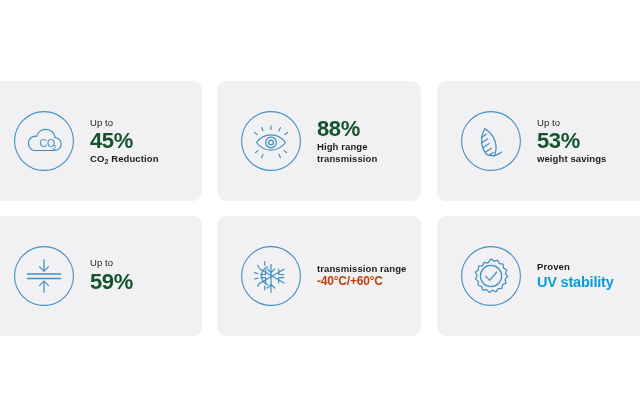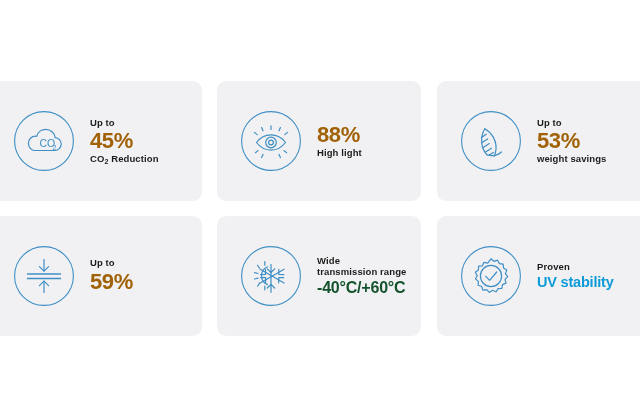--- a/index.html
+++ b/index.html
@@ -63,48 +63,48 @@
 
   .text-block {
     flex: 1 1 auto;
     padding-left: 14px;
     padding-right: 6px;
     line-height: 1.12;
   }
 
   .eyebrow {
     font-size: 9.5px;
-    font-weight: 700;
+    font-weight: 400;
     color: #1c1c1c;
     letter-spacing: 0.1px;
     margin-bottom: 1px;
   }
 
   .bignum {
     font-size: 22px;
     font-weight: 700;
-    color: #a16207;
+    color: #14532d;
     letter-spacing: -0.4px;
     line-height: 1.05;
     margin: 0 0 1px 0;
   }
 
   .bignum-sm {
     font-size: 14.5px;
     font-weight: 700;
     color: #0b9bd9;
     letter-spacing: -0.2px;
     line-height: 1.15;
     margin: 1px 0 0 0;
   }
 
   .bignum-md {
-    font-size: 16px;
-    font-weight: 700;
-    color: #14532d;
+    font-size: 12px;
+    font-weight: 700;
+    color: #c2410c;
     letter-spacing: -0.2px;
     line-height: 1.15;
     margin: 1px 0 0 0;
   }
 
   .caption {
     font-size: 9.5px;
     font-weight: 700;
     color: #1c1c1c;
     letter-spacing: 0.1px;
@@ -163,21 +163,22 @@
           <path d="M17.5 33.5c3.8-5 9-7.6 14.5-7.6s10.7 2.6 14.5 7.6c-3.8 5-9 7.6-14.5 7.6s-10.7-2.6-14.5-7.6z"></path>
           <circle cx="32" cy="33.5" r="5.3"></circle>
           <circle cx="32" cy="33.5" r="2.4"></circle>
           <path d="M32 20.5v-3.6M24 21.8l-1.4-3.3M40 21.8l1.4-3.3M18.2 25.6l-2.8-2.2M45.8 25.6l2.8-2.2"></path>
           <path d="M24 45.4l-1.4 3.2M40 45.4l1.4 3.2M19 41.6l-2.6 2.1M45 41.6l2.6 2.1"></path>
         </svg>
       </div>
       <div class="text-block">
         <div class="bignum">88%</div>
         <div class="caption-multi">
-          <div>High light</div>
+          <div>High range</div>
+          <div>transmission</div>
         </div>
       </div>
     </div>
 
     <div class="card card-col-3">
       <div class="icon-wrap">
         <svg viewBox="0 0 64 64" fill="none" stroke="#3f8fc4" stroke-width="1.2" stroke-linecap="round" stroke-linejoin="round">
           <circle cx="32" cy="32" r="29.4" stroke-width="1.1"></circle>
           <path d="M25.8 19.8c-2.6 4.4-3.6 9.6-3 14.6.5 4.3 2.3 8.3 5.2 11.4"></path>
           <path d="M25.8 19.8c3.6 2 6.6 5 8.6 8.6 2.6 4.7 3.3 10.2 2 15.4-.3 1.2-.7 2.3-1.2 3.4"></path>
@@ -225,21 +226,20 @@
           <path d="M21.2 25.2l23.9 13.8"></path>
           <path d="M21.5 30.6l5-.1 0-5.1"></path>
           <path d="M44.7 33.6l-5 .1 0 5.1"></path>
           <path d="M45.1 25.2L21.2 39"></path>
           <path d="M44.8 30.6l-5-.1 0-5.1"></path>
           <path d="M21.6 33.6l5 .1 0 5.1"></path>
         </svg>
       </div>
       <div class="text-block">
         <div class="pre-label">
-          <div>Wide</div>
           <div>transmission range</div>
         </div>
         <div class="bignum-md">-40°C/+60°C</div>
       </div>
     </div>
 
     <div class="card card-col-3">
       <div class="icon-wrap">
         <svg viewBox="0 0 64 64" fill="none" stroke="#3f8fc4" stroke-width="1.2" stroke-linecap="round" stroke-linejoin="round">
           <circle cx="32" cy="32" r="29.4" stroke-width="1.1"></circle>

